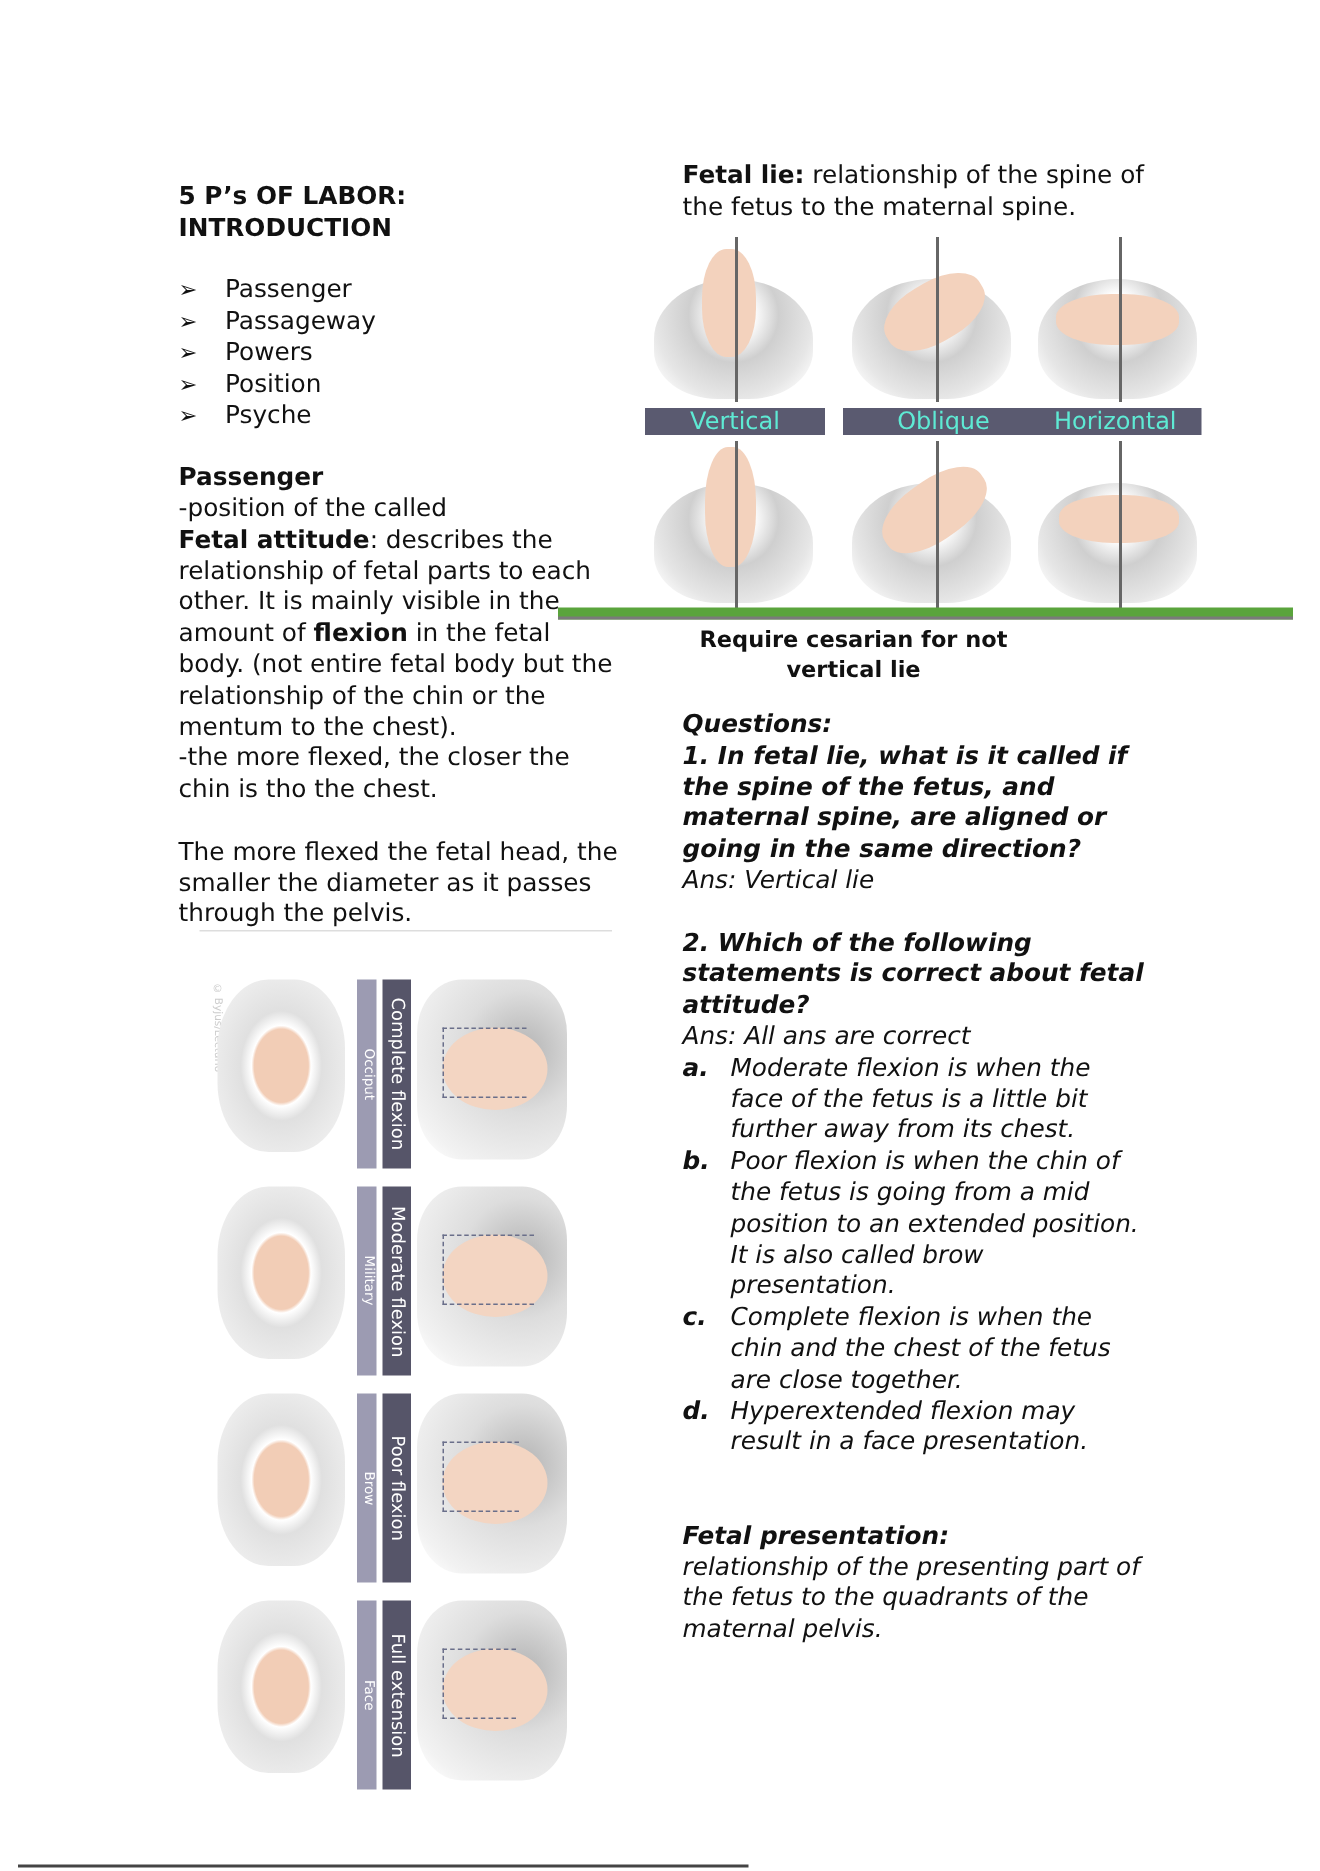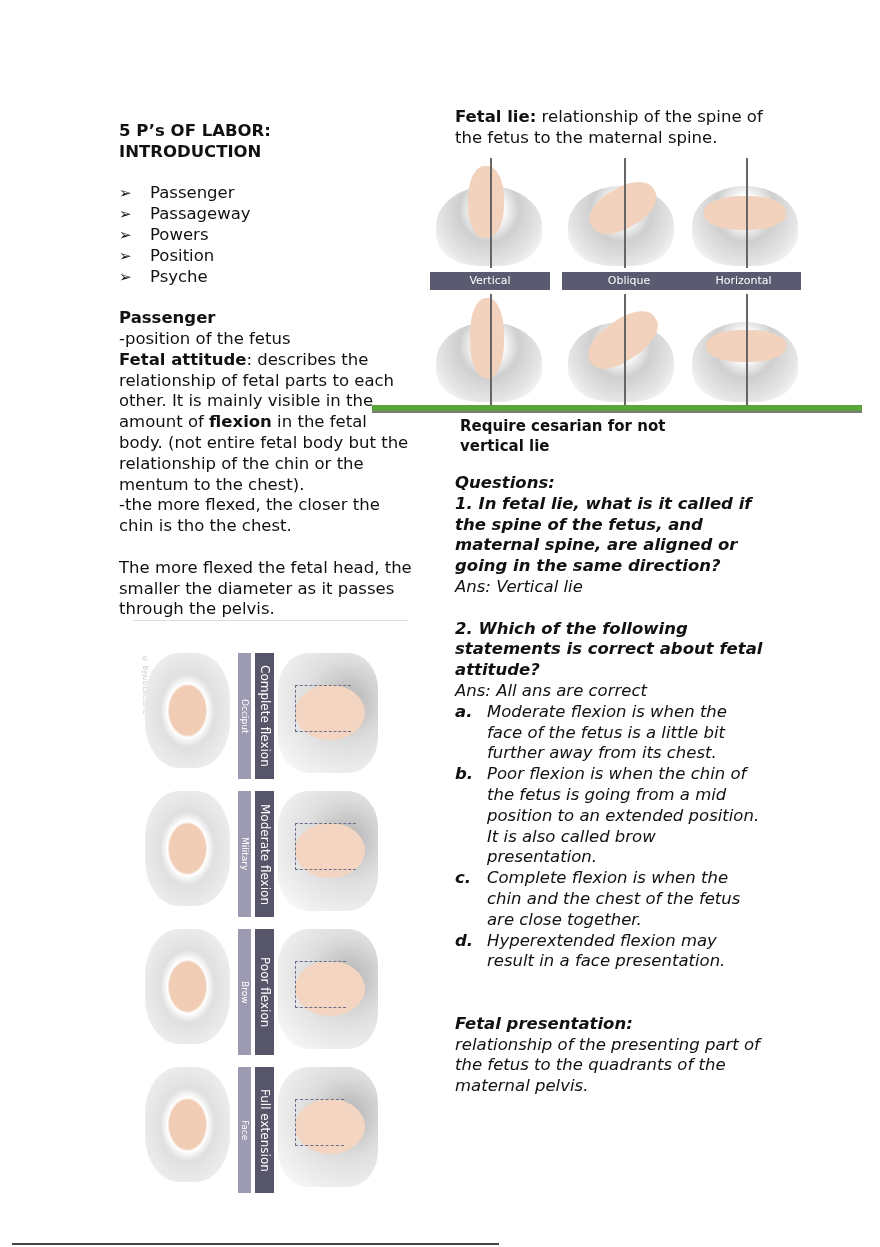--- a/index.html
+++ b/index.html
@@ -20,22 +20,22 @@
     ol.opts .lt { width: 32px; flex: none; font-weight: bold; }
 
     
     .lie-fig { position: absolute; left: 430px; top: 158px; width: 372px; height: 250px; }
     .lie-cell { position: absolute; width: 118px; height: 110px; }
     .pelvis { position: absolute; left: 6px; top: 28px; width: 106px; height: 80px;
               border-radius: 50% 50% 40% 40%;
               background: radial-gradient(ellipse at 50% 30%, #ffffff 18%, #cfcfcf 40%, #e6e6e6 70%, #ffffff 90%); }
     .fetus { position: absolute; background: #f3d2bd; border-radius: 45%; }
     .axis { position: absolute; width: 1.5px; background: #666; }
-    .lie-label { position: absolute; top: 114px; height: 18px; background: #5a5a70; color: #ffffff;
-                 font-size: 11px; line-height: 18px; text-align: center; }
+    .lie-label { position: absolute; top: 114px; height: 18px; background: #5a5a70; color: #5eead4;
+                 font-size: 16px; line-height: 18px; text-align: center; }
     .green-bar { position: absolute; left: 372px; top: 405px; width: 490px; height: 6px;
                  background: #5aa43c; border-bottom: 2px solid #7a7a7a; }
 
     
     .att-fig { position: absolute; left: 135px; top: 645px; width: 248px; height: 555px; }
     .att-row { position: absolute; left: 0; width: 248px; height: 130px; }
     .top-pelvis { position: absolute; left: 10px; top: 8px; width: 85px; height: 115px; border-radius: 40%;
                   background: radial-gradient(ellipse at 50% 50%, #f2cdb6 30%, #ffffff 33%, #e0e0e0 45%, #eeeeee 80%, #ffffff 95%); }
     .bar-sub { position: absolute; left: 103px; top: 8px; width: 13px; height: 126px; background: #9c9bb2;
                color: #fff; font-size: 9px; writing-mode: vertical-rl; text-align: center; line-height: 13px; }
@@ -74,21 +74,21 @@
         <span class="arrow">➢</span>
         <span>Position</span>
       </li>
     <li>
         <span class="arrow">➢</span>
         <span>Psyche</span>
       </li>
   </ul>
   <div class="gap"></div>
   <p class="b">Passenger</p>
-  <p>-position of the fetus</p>
+  <p>-position of the called</p>
   <p><span class="b">Fetal attitude</span><span>: describes the relationship of fetal parts to each other. It is mainly visible in the amount of </span><span class="b">flexion</span><span> in the fetal body. (not entire fetal body but the relationship of the chin or the mentum  to the chest).</span></p>
   <p>-the more flexed, the closer the chin is tho the chest.</p>
   <div class="gap"></div>
   <p>The more flexed the fetal head, the smaller the diameter as it passes through the pelvis.</p>
 </div>
 <div class="underline-left"></div>
 
 <div class="att-fig">
   <div class="watermark">© Byjus/Lecturio</div>
   <div class="att-row" style="top:0px;">
@@ -161,21 +161,21 @@
     <div class="fetus" style="left:20px; top:36px; width:80px; height:32px;"></div>
     <div class="axis" style="left:60px; top:0; height:112px;"></div>
   </div>
 </div>
 <div class="green-bar"></div>
 
 <div class="col right">
   <p><span class="b">Fetal lie:</span><span> relationship of the spine of the fetus to the maternal spine.</span></p>
 </div>
 
-<div class="col" style="left:460px; top:416px; width:260px;">
+<div class="col" style="left:439px; top:416px; width:260px;text-align:center;">
   <p class="small-bold">Require cesarian for not vertical lie</p>
 </div>
 
 <div class="col" style="left:455px; top:473px; width:310px;font-style:italic;">
   <p class="b">Questions:</p>
   <p class="b">1. In fetal lie, what is it called if the spine of the fetus, and maternal spine, are aligned or going in the same direction?</p>
   <p>Ans: Vertical lie</p>
   <div class="gap"></div>
   <p class="b">2. Which of the following statements is correct about fetal attitude?</p>
   <p>Ans: All ans are correct</p>

